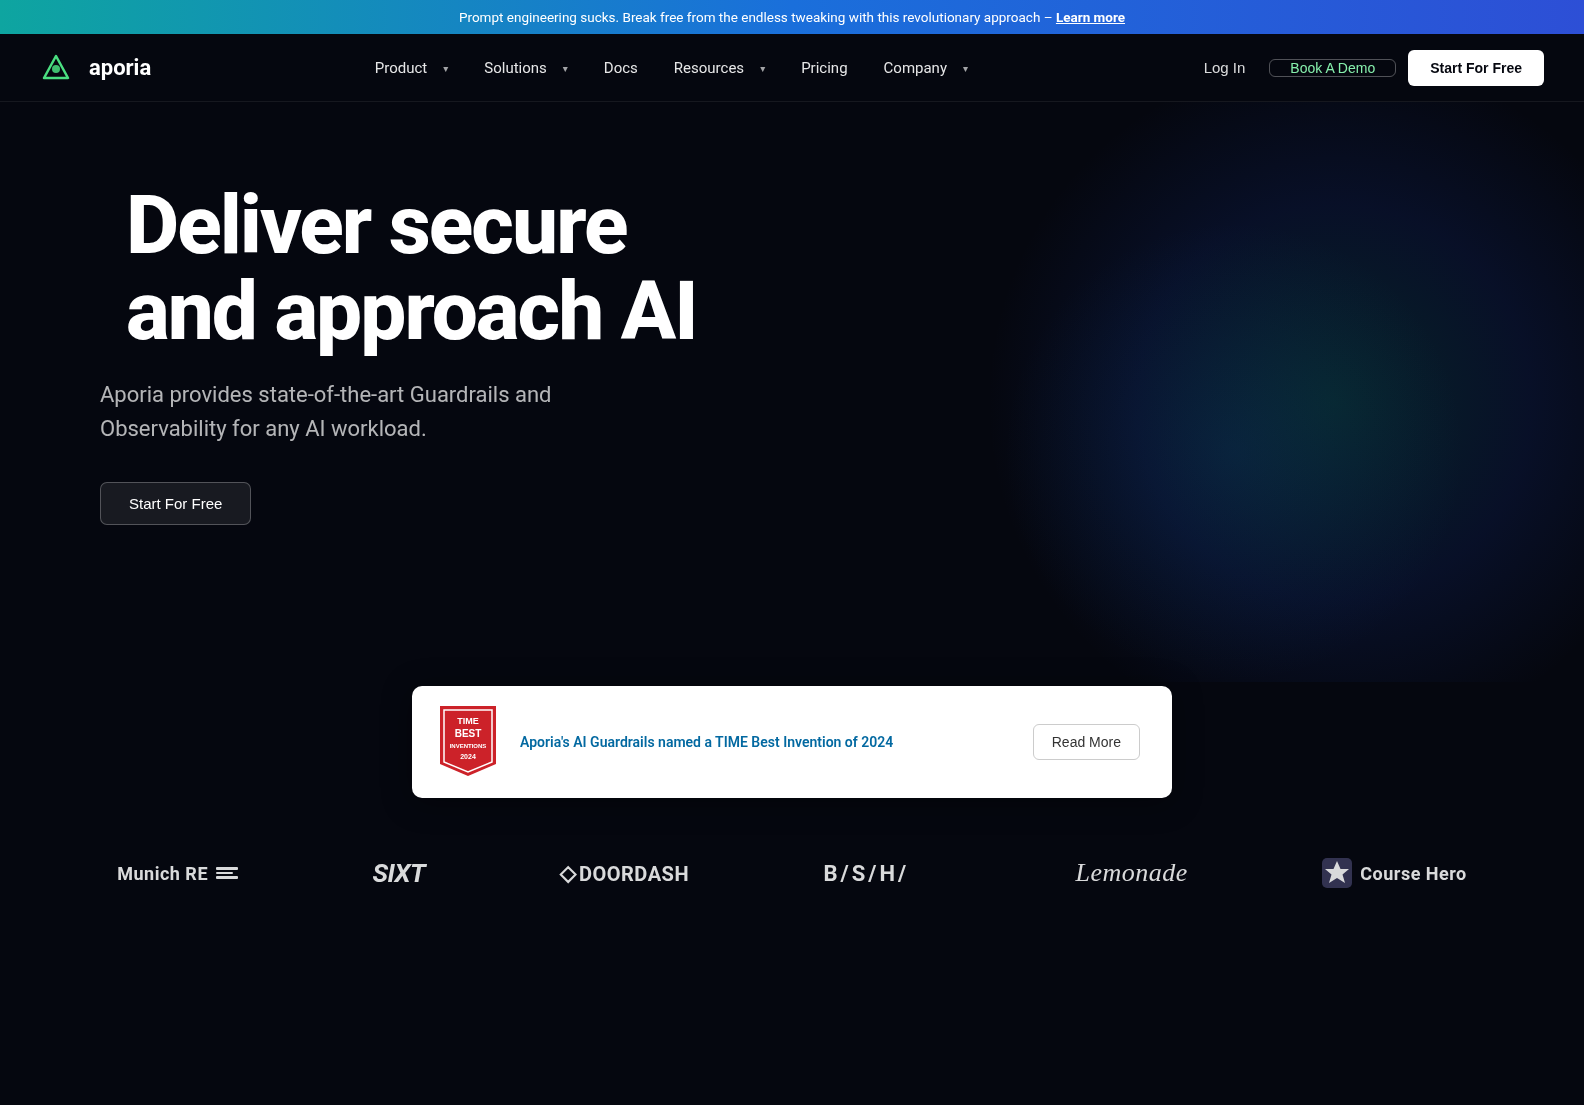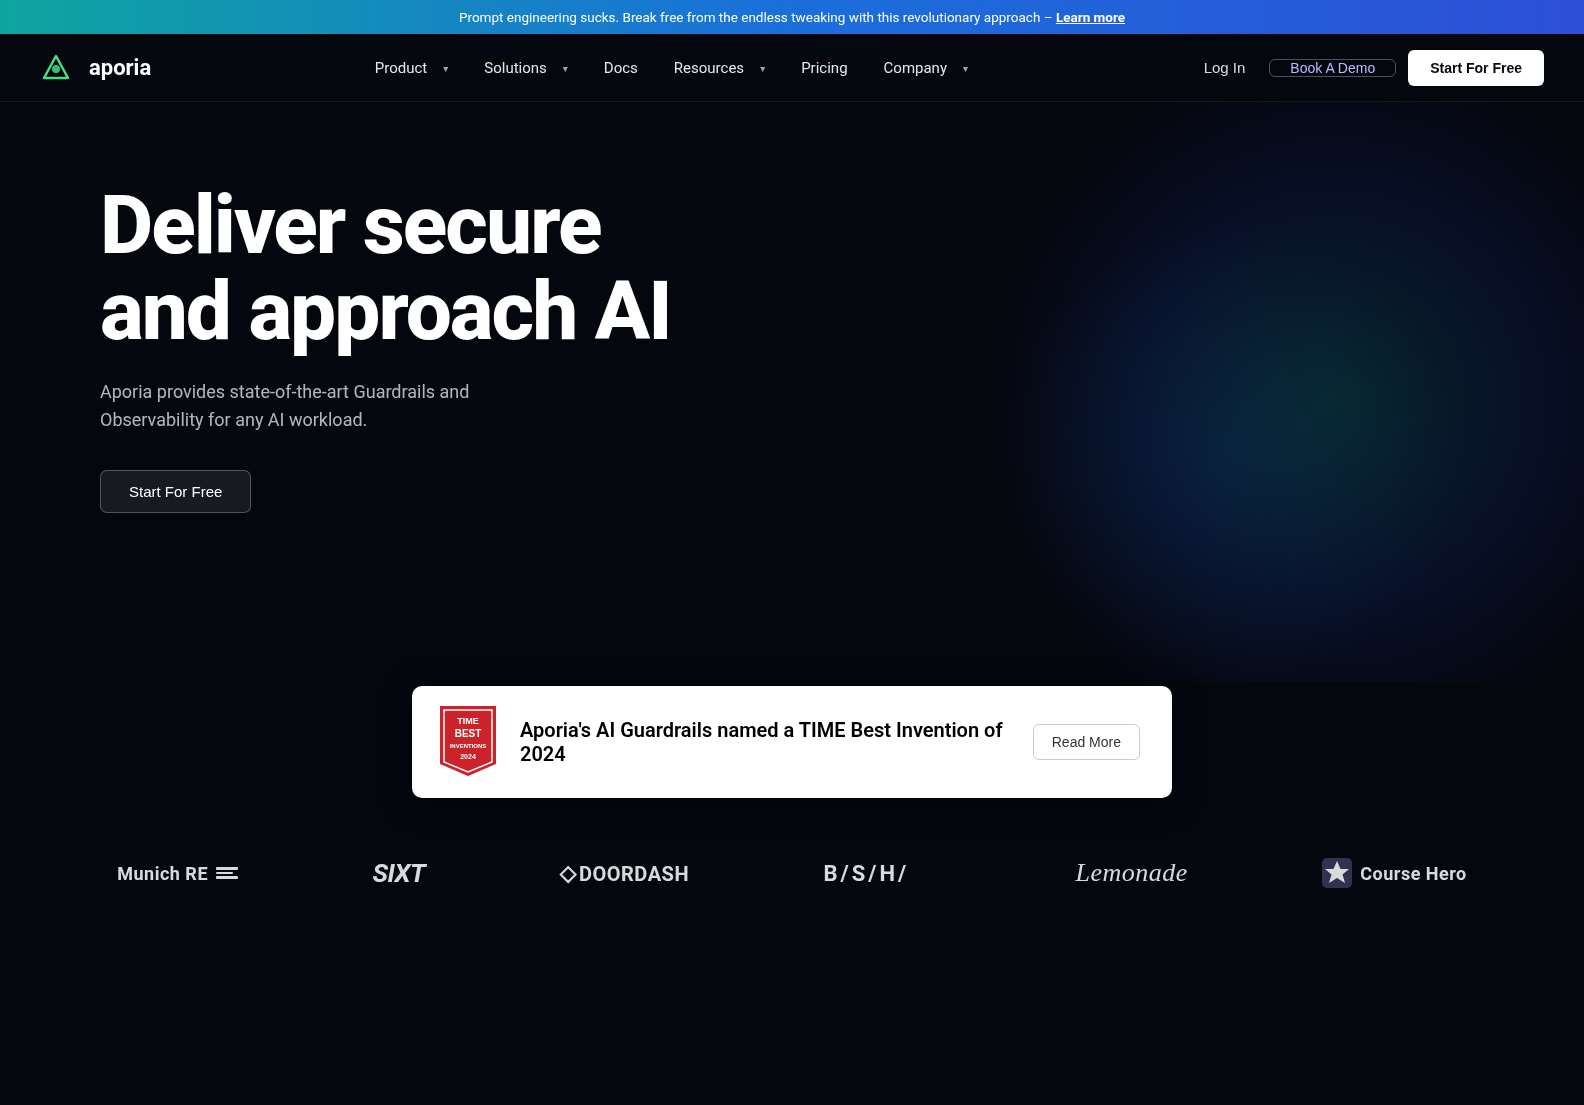--- a/index.html
+++ b/index.html
@@ -92,21 +92,21 @@
       border: none;
       color: rgba(255,255,255,0.85);
       font-size: 15px;
       cursor: pointer;
       padding: 8px 12px;
     }
 
     .btn-demo {
       background: none;
       border: 1px solid rgba(255,255,255,0.3);
-      color: #c4b5fd;
+      color: #86efac;
       font-size: 14px;
       padding: 0 20px;
       border-radius: 6px;
       cursor: pointer;
     }
 
     .btn-start {
       background: #fff;
       border: none;
       color: #05070f;
@@ -159,24 +159,25 @@
       max-width: 620px;
     }
 
     .hero-title {
       font-size: 82px;
       font-weight: 800;
       line-height: 1.05;
       letter-spacing: -2px;
       margin-bottom: 24px;
       color: #fff;
+      margin-left: 26px;
     }
 
     .hero-subtitle {
-      font-size: 18px;
+      font-size: 22px;
       color: rgba(255,255,255,0.7);
       line-height: 1.55;
       margin-bottom: 36px;
       max-width: 460px;
     }
 
     .btn-hero-start {
       background: rgba(255,255,255,0.08);
       border: 1px solid rgba(255,255,255,0.25);
       color: #fff;
@@ -214,23 +215,23 @@
       position: relative;
     }
 
     .badge-shape {
       width: 64px;
       height: 80px;
     }
 
     .award-text {
       flex: 1;
-      font-size: 20px;
+      font-size: 14px;
       font-weight: 600;
-      color: #000000;
+      color: #0369a1;
     }
 
     .btn-read-more {
       background: none;
       border: 1px solid #ccc;
       color: #333;
       font-size: 14px;
       padding: 9px 18px;
       border-radius: 6px;
       cursor: pointer;

